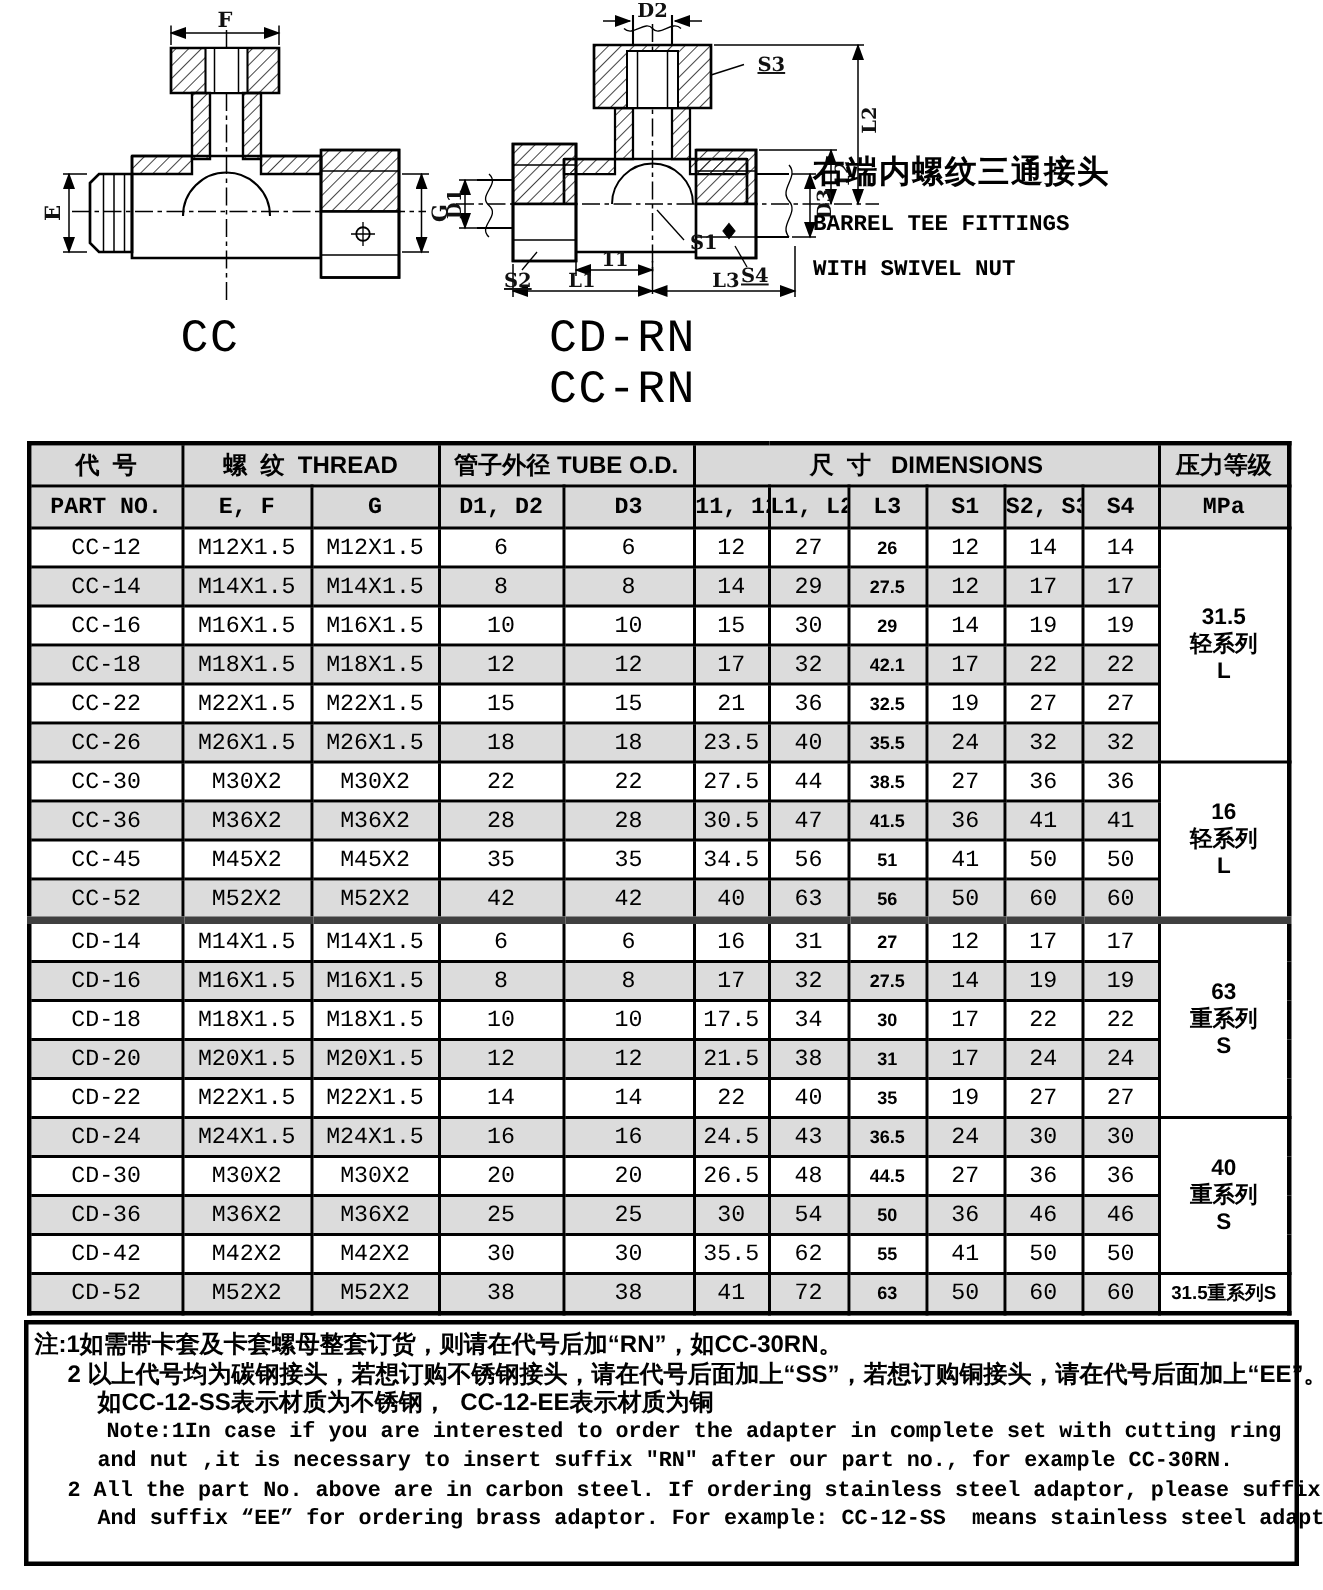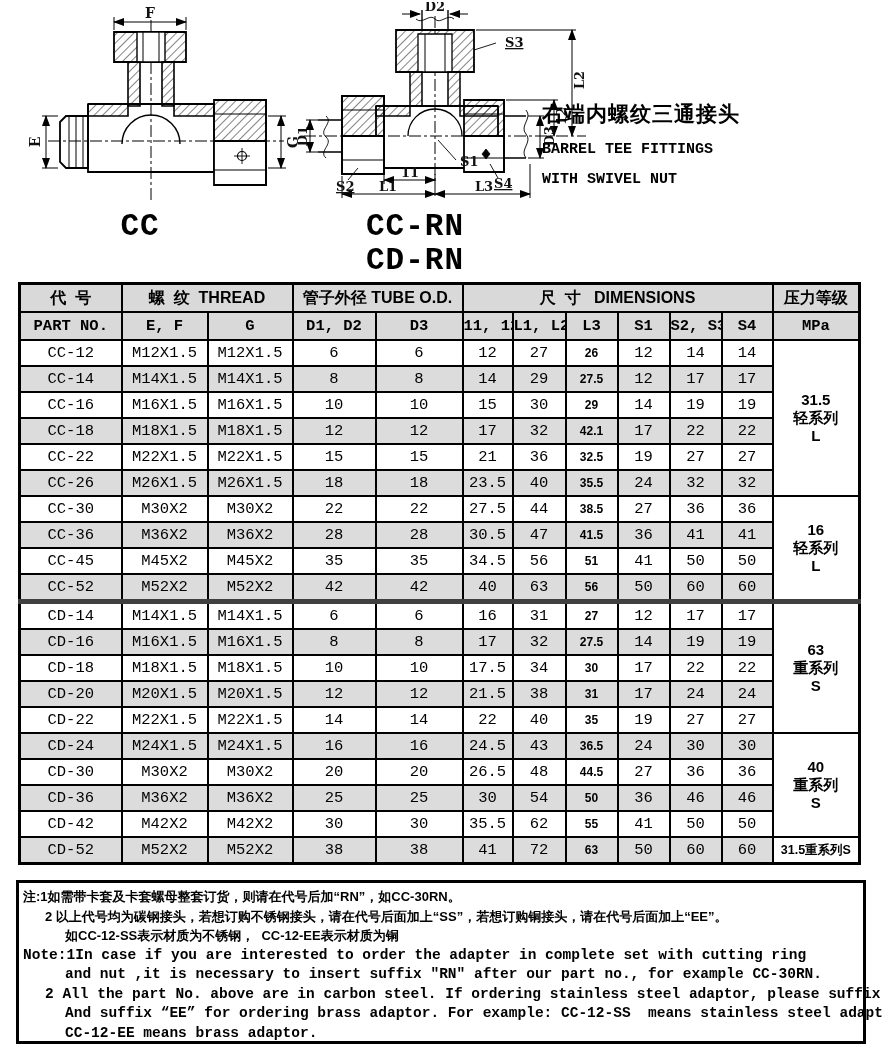--- a/index.html
+++ b/index.html
@@ -2,46 +2,46 @@
 <html><head>
 <meta charset="utf-8">
 <style>
   html,body{margin:0;padding:0;background:#fff;}
   .sheet{position:relative;width:882px;height:1060px;background:#fff;overflow:hidden;
          font-family:"Liberation Sans",sans-serif;color:#000;}
   svg{position:absolute;}
   .dim{font-family:"DejaVu Serif",serif;font-weight:bold;font-size:14px;fill:#111;}
   .dim.small{font-size:13px;}
   .dim.u{text-decoration:underline;}
-  .caption{position:absolute;font-family:"Liberation Mono",monospace;font-weight:bold;
+  .caption{position:absolute;font-family:"Liberation Mono",monospace;font-weight:normal;
            font-size:31px;line-height:34px;text-align:center;letter-spacing:1px;}
   .title{position:absolute;left:542px;top:100px;width:244px;text-align:left;}
   .title .zh{font-size:21px;font-weight:bold;letter-spacing:1px;}
   .title .en{font-family:"Liberation Mono",monospace;font-weight:bold;font-size:15px;
              margin-top:13px;letter-spacing:0px;white-space:nowrap;}
-  table.spec{position:absolute;left:18px;top:282px;width:840px;border-collapse:collapse;
+  table.spec{position:absolute;left:18px;top:294px;width:840px;border-collapse:collapse;
              table-layout:fixed;border:3px solid #000;padding-left:12px;}
   .spec th,.spec td{border:2px solid #000;text-align:center;vertical-align:middle;
              padding:0;overflow:hidden;}
   .spec th{height:26px;background:#d9d9d9;font-family:"Liberation Mono",monospace;
              font-weight:bold;font-size:15.5px;white-space:pre;}
   .spec th.cjk{font-family:"Liberation Sans",sans-serif;font-size:16px;}
   .spec td{height:24px;font-family:"Liberation Mono",monospace;font-size:15.5px;}
   .spec tr.shade td{background:#dcdcdc;}
   .spec td.l3col{font-family:Liberation Sans, sans-serif;font-weight:bold;font-size:12px;}
   .spec tr.section-break td{border-top:5px solid #404040;}
   .spec td.pressure{background:#fff;font-weight:bold;font-size:15px;
              font-family:"Liberation Sans",sans-serif;}
   .spec tr.shade td.pressure{background:#fff;}
   .spec td.pressure div{line-height:18px;}
   .spec td.pressure.small{font-size:12.5px;}
   .notes{position:absolute;left:16px;top:880px;width:850px;height:164px;
          border:3px solid #000;box-sizing:border-box;padding:4px 4px 0 4px;}
   .note-line{white-space:pre;line-height:19.5px;}
-  .note-line.zh{font-weight:bold;font-size:13px;}
+  .note-line.zh{font-weight:bold;font-size:16px;}
   .note-line.en{font-family:"Liberation Mono",monospace;font-size:14.5px;font-weight:bold;}
 </style>
 </head>
 <body>
 
 <div class="sheet">
 
   <svg style="left:18px;top:4px" width="282" height="207" viewBox="0 0 282 207">
     <defs>
       <pattern id="h1" patternUnits="userSpaceOnUse" width="6" height="6" patternTransform="rotate(45)">
@@ -156,22 +156,22 @@
     <text class="dim small" x="162" y="164">S1</text>
     <text class="dim small u" x="196" y="186">S4</text>
     <text class="dim small" x="90" y="189" text-anchor="middle">L1</text>
     <text class="dim small" x="186" y="189" text-anchor="middle">L3</text>
   </svg>
 
   <div class="caption" style="left:40px;top:210px;width:200px">
     <div>CC</div>
   </div>
   <div class="caption" style="left:312px;top:210px;width:206px">
+    <div>CD-RN</div>
     <div>CC-RN</div>
-    <div>CD-RN</div>
   </div>
 
   <div class="title">
     <div class="zh">右端内螺纹三通接头</div>
     <div class="en">BARREL TEE FITTINGS</div>
     <div class="en">WITH SWIVEL NUT</div>
   </div>
 
   <table class="spec">
     <colgroup>
@@ -495,20 +495,19 @@
             <div>31.5重系列S</div>
           </td>
         </tr>
       </tbody>
   </table>
 
   <div class="notes" id="notes-box">
       <div class="note-line zh" style="padding-left: 0px;">注:1如需带卡套及卡套螺母整套订货，则请在代号后加“RN”，如CC-30RN。</div>
       <div class="note-line zh" style="padding-left: 22px;">2 以上代号均为碳钢接头，若想订购不锈钢接头，请在代号后面加上“SS”，若想订购铜接头，请在代号后面加上“EE”。</div>
       <div class="note-line zh" style="padding-left: 42px;">如CC-12-SS表示材质为不锈钢，  CC-12-EE表示材质为铜</div>
-      <div class="note-line en" style="padding-left: 0px;">Note:1In case if you are interested to order the adapter in complete set with cutting ring</div>
+      <div class="note-line en" style="padding-left: 0px; margin-left: 48px;">Note:1In case if you are interested to order the adapter in complete set with cutting ring</div>
       <div class="note-line en" style="padding-left: 42px;">and nut ,it is necessary to insert suffix ″RN″ after our part no., for example CC-30RN.</div>
       <div class="note-line en" style="padding-left: 22px;">2 All the part No. above are in carbon steel. If ordering stainless steel adaptor, please suffix “SS” .</div>
       <div class="note-line en" style="padding-left: 42px;">And suffix “EE” for ordering brass adaptor. For example: CC-12-SS  means stainless steel adaptor.</div>
-      <div class="note-line en" style="padding-left: 42px;">CC-12-EE means brass adaptor.</div>
     </div>
 
 </div>
 
 </body></html>

